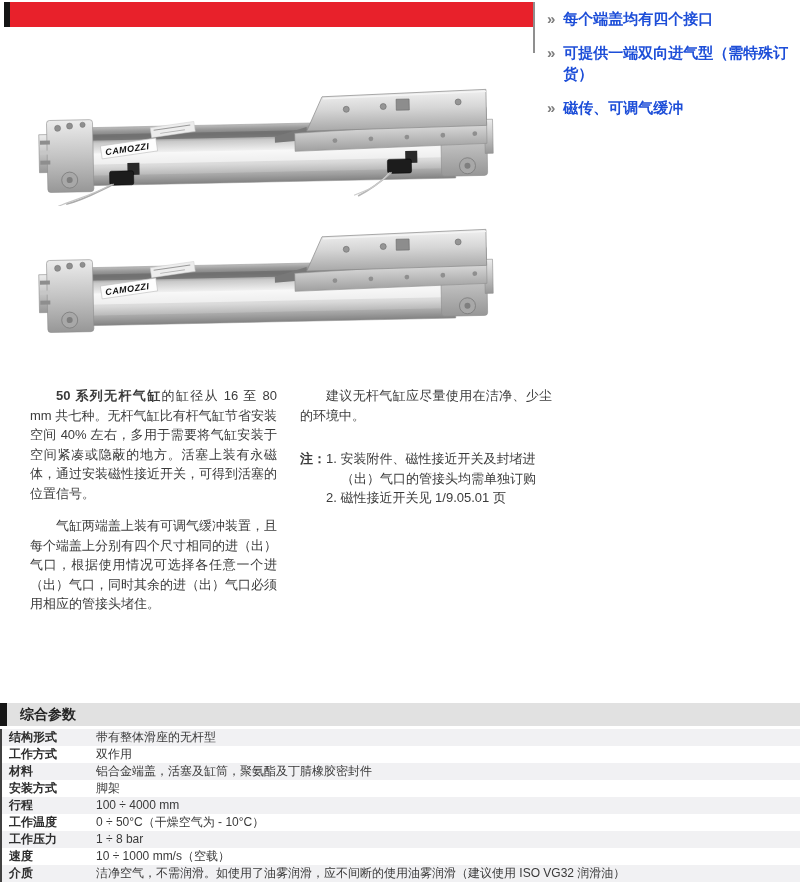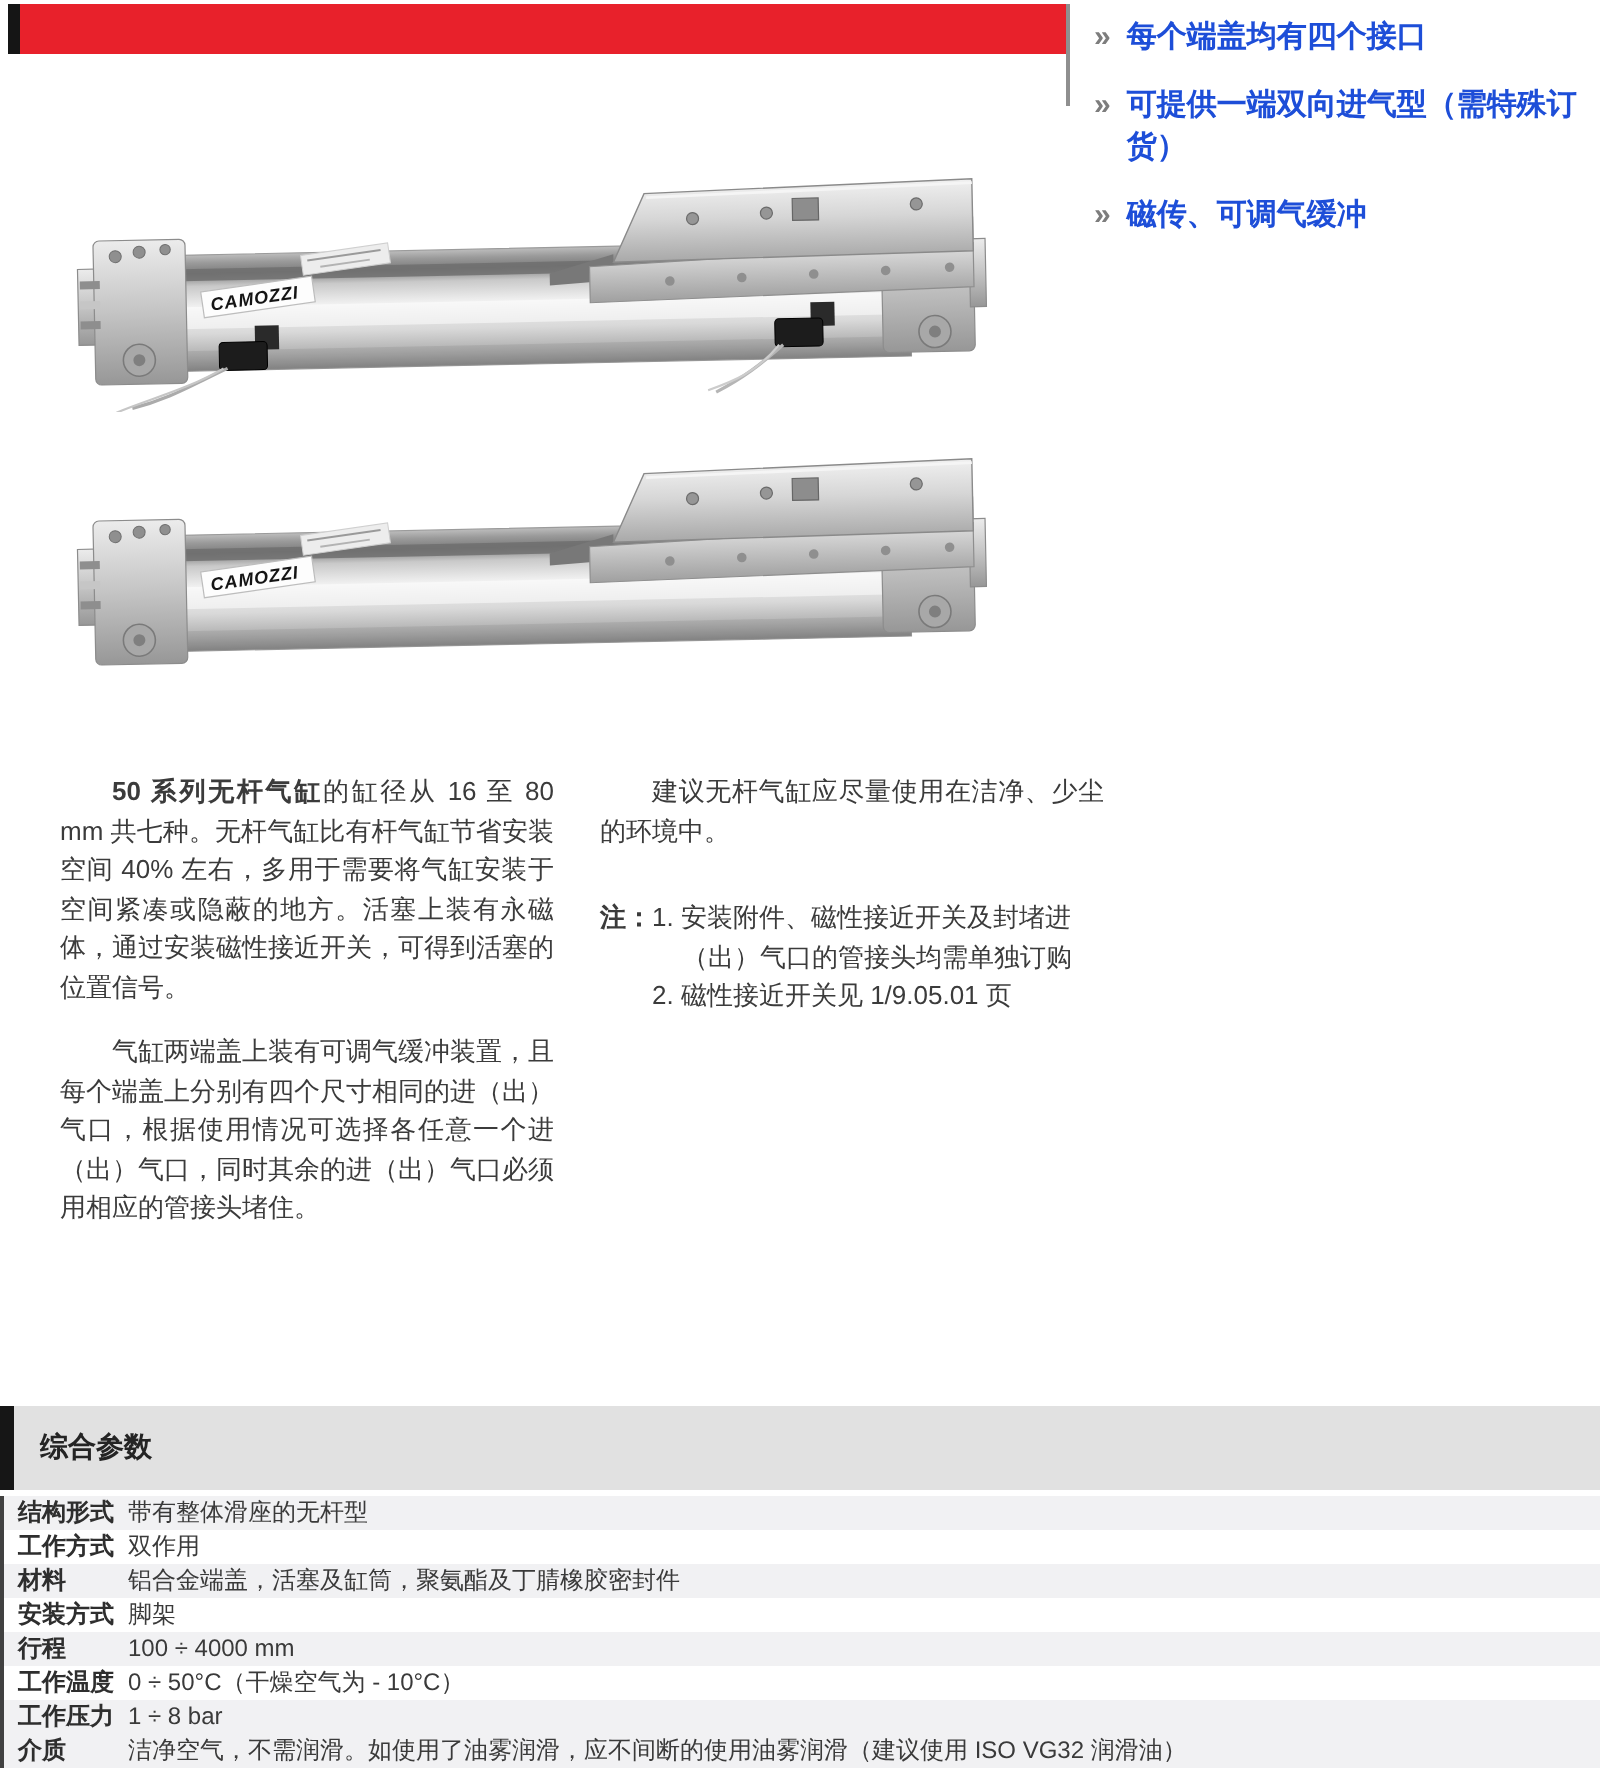--- a/index.html
+++ b/index.html
@@ -38,26 +38,26 @@
   .col-left p { margin-bottom: 13px; }
   .col-right .p1 { margin-bottom: 24px; }
   .note { display: flex; }
   .note-label { font-weight: bold; flex: 0 0 auto; white-space: nowrap; }
   .note-items { flex: 1 1 auto; }
   .note-item { padding-left: 1.15em; text-indent: -1.15em; text-align: left; }
 
   
   .params { position: absolute; left: 0; right: 0; top: 703px; }
   .tbl-header {
-    height: 42px; background: #e1e1e1; border-left: 7px solid #161616;
+    height: 23px; background: #e1e1e1; border-left: 7px solid #161616;
     display: flex; align-items: center; padding-left: 13px;
     font-size: 14px; font-weight: bold; color: #242424; margin-bottom: 3px;
   }
   .tbl-rows { border-left: 2px solid #414141; }
-  .tbl-row { display: flex; align-items: center; height: 17px; font-size: 12px; line-height: 17px; }
+  .tbl-row { display: flex; align-items: center; height: 17px; font-size: 12px; line-height: 17px; gap: 32px; }
   .tbl-row.odd { background: #f1f1f3; }
   .tbl-row.even { background: #ffffff; }
   .row-label { flex: 0 0 62px; padding-left: 7px; font-weight: bold; color: #2e2e2e; white-space: nowrap; }
   .row-value { color: #3a3a3a; white-space: nowrap; text-align: center; }
 </style>
 </head>
 <body>
 
 <div class="page">
 
@@ -262,20 +262,24 @@
         <span class="row-value">100 ÷ 4000 mm</span>
       </div>
       <div class="tbl-row even">
         <span class="row-label">工作温度</span>
         <span class="row-value">0 ÷ 50°C（干燥空气为 - 10°C）</span>
       </div>
       <div class="tbl-row odd">
         <span class="row-label">工作压力</span>
         <span class="row-value">1 ÷ 8 bar</span>
       </div>
+      <div class="tbl-row even">
+        <span class="row-label">速度</span>
+        <span class="row-value">10 ÷ 1000 mm/s（空载）</span>
+      </div>
       <div class="tbl-row odd">
         <span class="row-label">介质</span>
         <span class="row-value">洁净空气，不需润滑。如使用了油雾润滑，应不间断的使用油雾润滑（建议使用 ISO VG32 润滑油）</span>
       </div>
     </div>
   </section>
 
 </div>
 
 </body></html>

